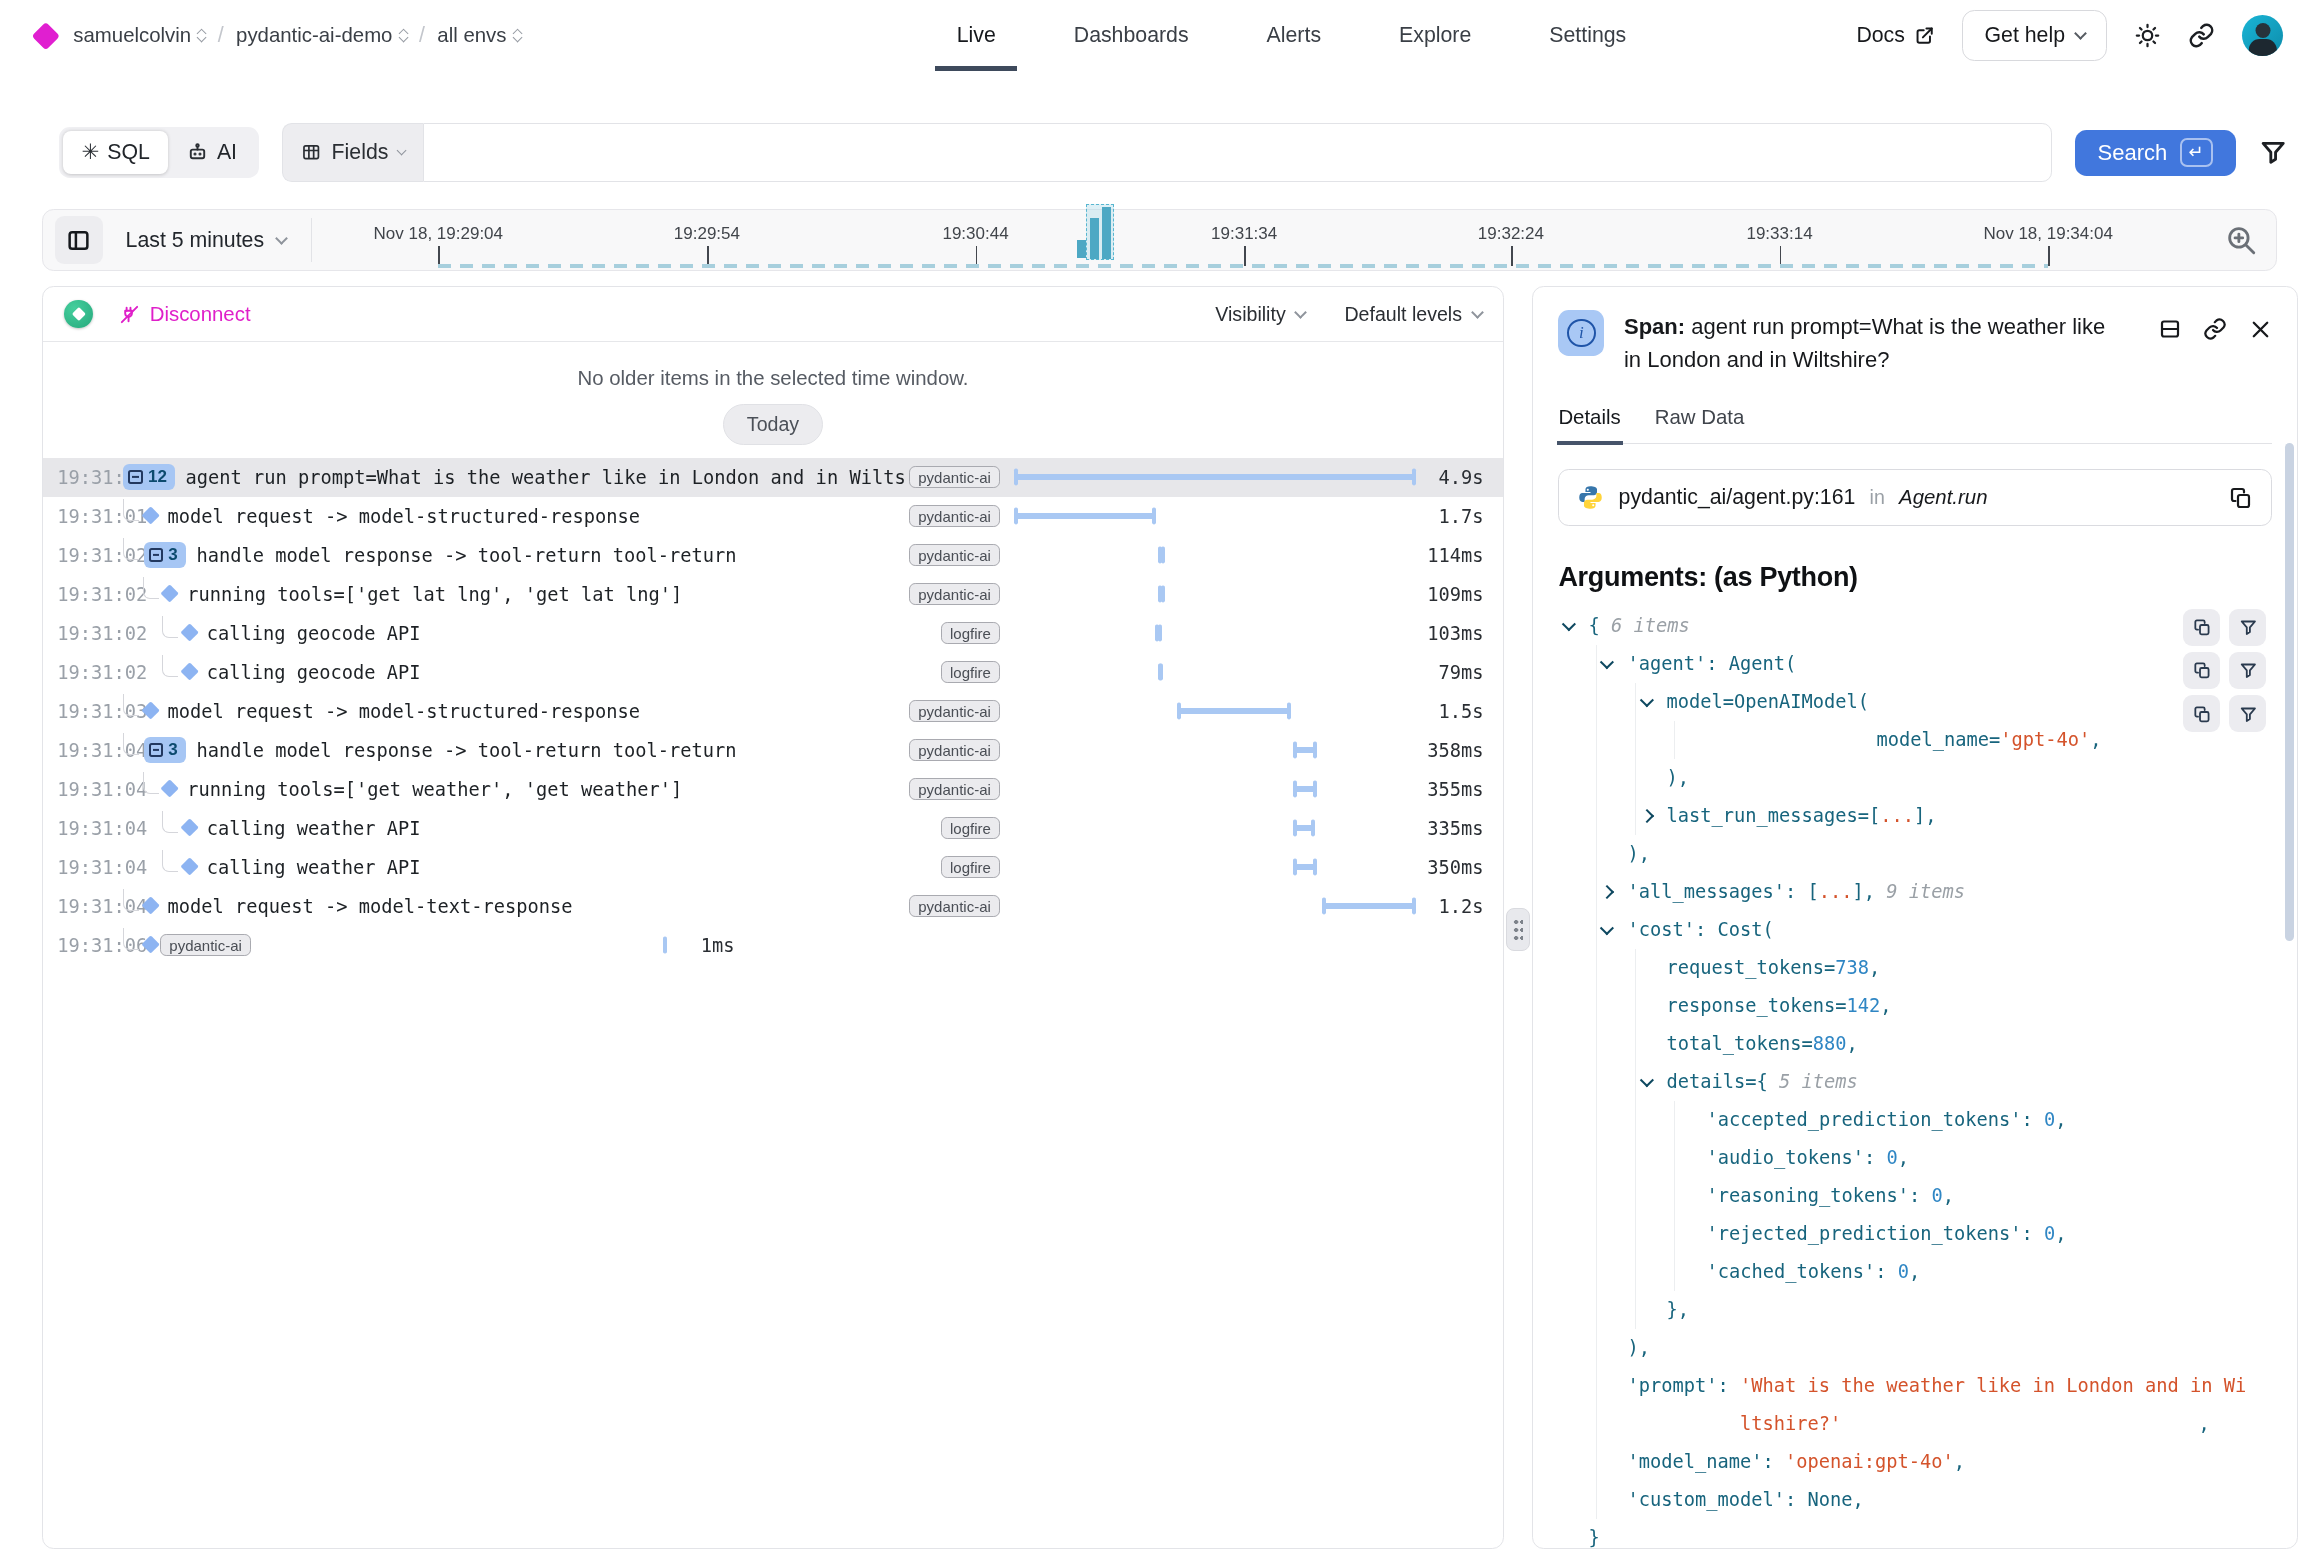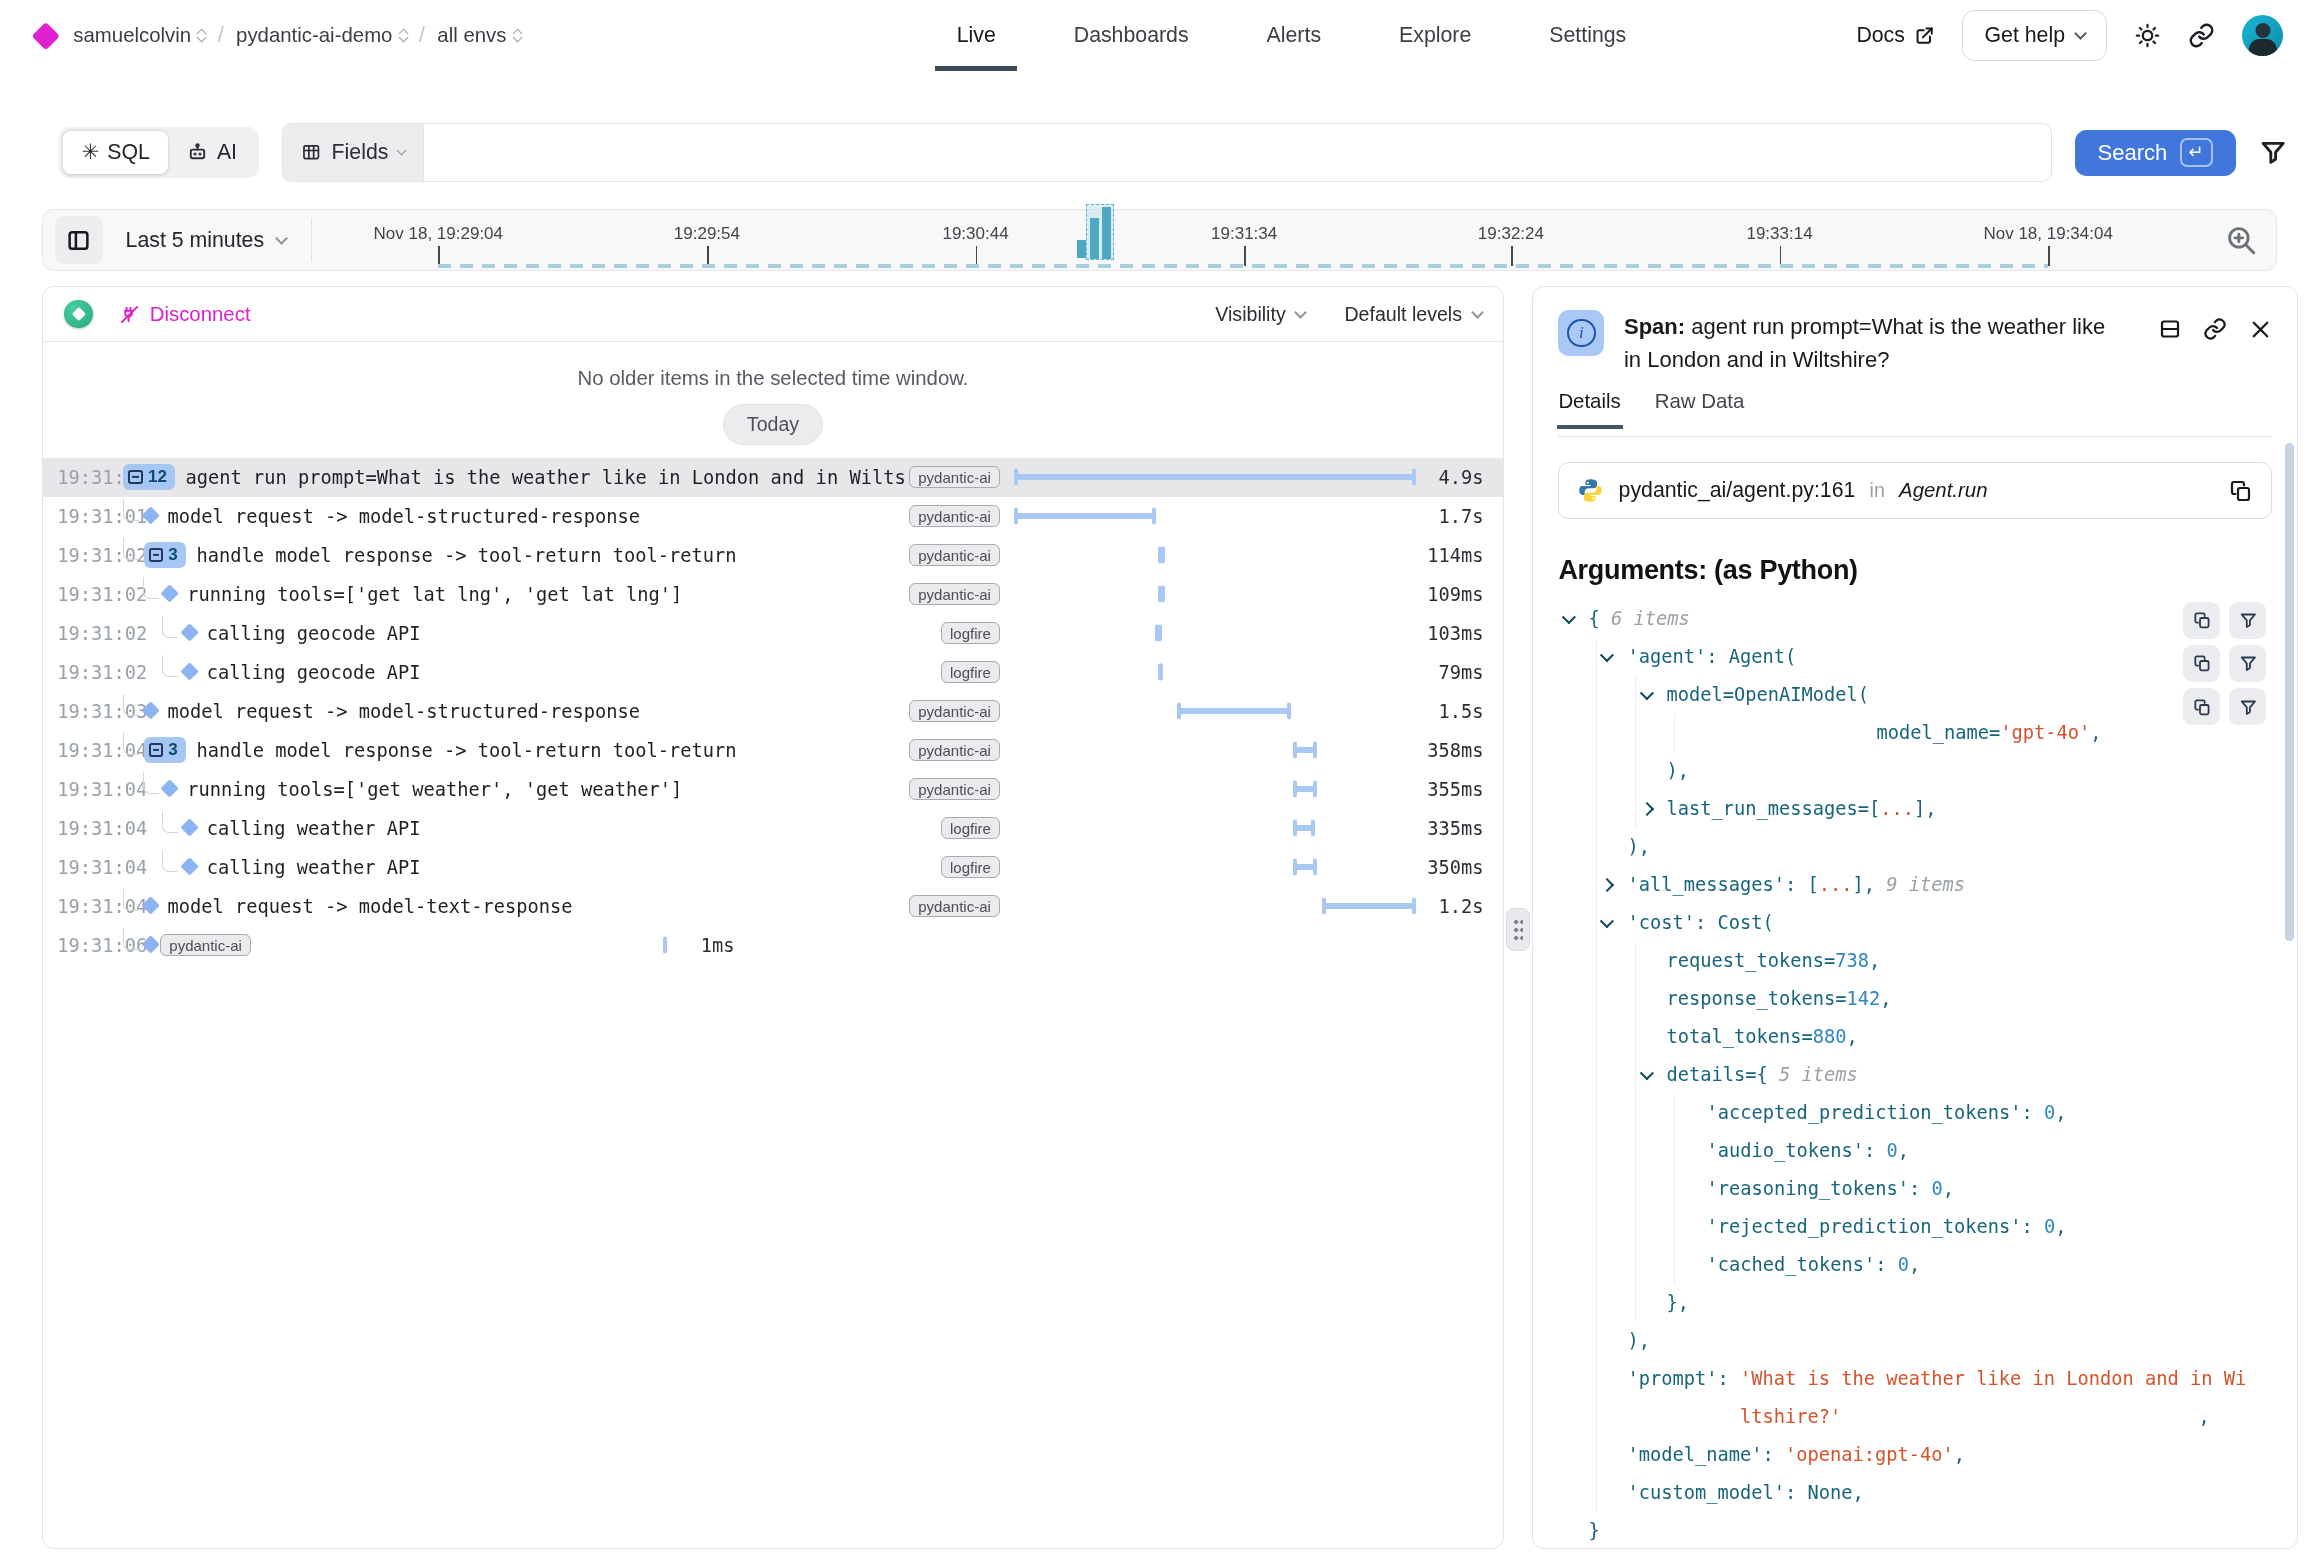--- a/index.html
+++ b/index.html
@@ -135,21 +135,21 @@
   .dp-header { display:flex; align-items:flex-start; }
   .info-badge { width:46px; height:46px; border-radius:10.7px; background:#a9c8f5; display:flex; align-items:center;
                 justify-content:center; flex:none; }
   .info-circle { width:28.4px; height:28.4px; border:2.7px solid #1f54a8; border-radius:50%; color:#1f54a8;
                  display:flex; align-items:center; justify-content:center; font-size:17px; font-style:italic;
                  font-family:"Liberation Serif",serif; }
   .dp-title { margin-left:19.6px; font-size:22px; line-height:33px; color:#17191c; width:498px; }
   .dp-title b { font-weight:700; }
   .dp-icons { margin-left:auto; display:flex; gap:21.3px; padding-top:7.1px; }
 
-  .dp-tabs { margin-top:14px; display:flex; gap:34px; border-bottom:1.3px solid #e1e2e6; padding-bottom:23px; position:relative; }
+  .dp-tabs { margin-top:30px; display:flex; gap:34px; border-bottom:1.3px solid #e1e2e6; padding-bottom:14px; position:relative; }
   .dp-tab { font-size:20.4px; color:#40454c; cursor:pointer; position:relative; }
   .dp-tab.active { color:#15181c; }
   .dp-tab.active::after { content:""; position:absolute; left:-1.8px; right:-1.8px; bottom:-15.6px; height:3.6px; background:#46546a; }
 
   .src-card { margin-top:25px; border:1.3px solid #dadbe0; border-radius:10.7px; height:57px; display:flex;
               align-items:center; padding:0 18px; gap:14.2px; }
   .src-file { font-size:21.3px; color:#17191c; }
   .src-in { font-size:19.6px; color:#9aa0a6; }
   .src-fn { font-size:20.4px; color:#17191c; font-style:italic; }
   .src-copy { margin-left:auto; background:none; border:none; cursor:pointer; display:flex; }

